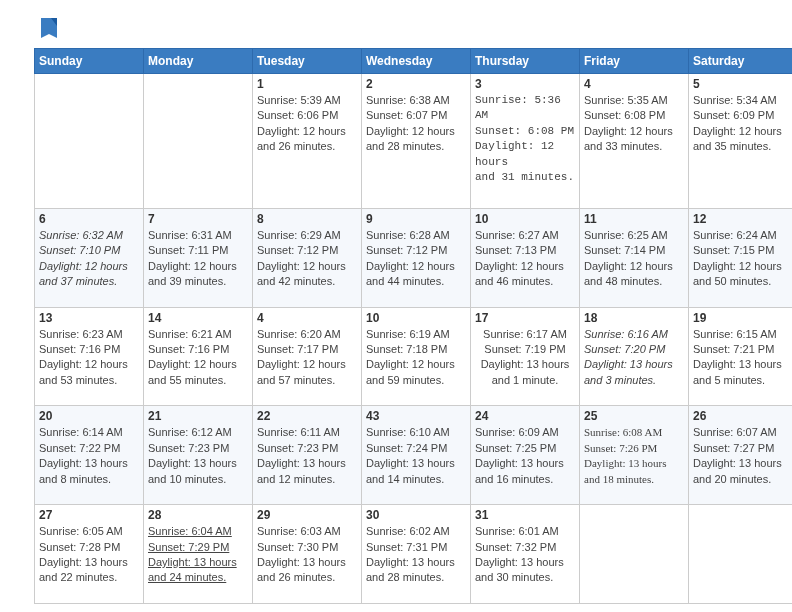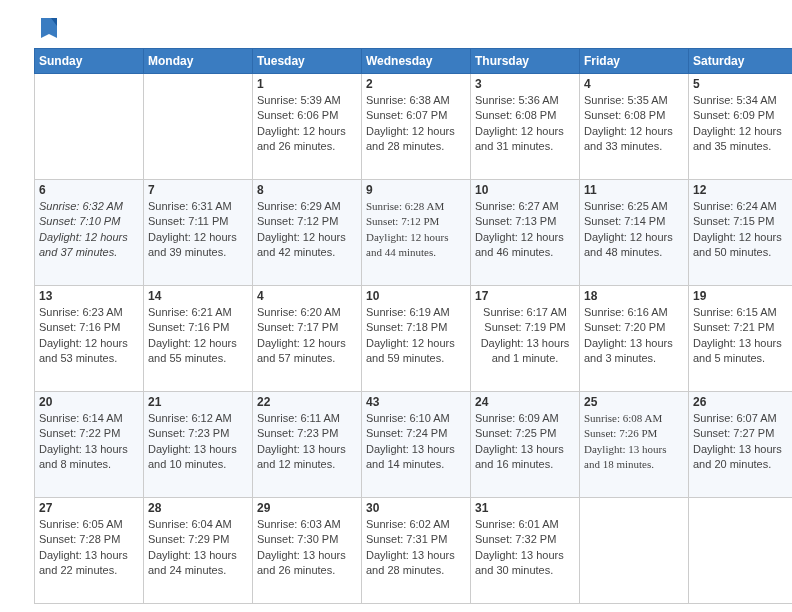--- a/index.html
+++ b/index.html
@@ -152,21 +152,21 @@
           </td>
           <td>
             <span class="day-number">2</span>
             <div class="day-info" style="white-space: pre-line;">Sunrise: 6:38 AM
 Sunset: 6:07 PM
 Daylight: 12 hours
 and 28 minutes.</div>
           </td>
           <td>
             <span class="day-number">3</span>
-            <div class="day-info" style="white-space: pre-line;">Sunrise: 5:36 AM
+            <div class="day-info" style="white-space: pre-line; font-family: Liberation Mono, monospace;">Sunrise: 5:36 AM
 Sunset: 6:08 PM
 Daylight: 12 hours
 and 31 minutes.</div>
           </td>
           <td>
             <span class="day-number">4</span>
             <div class="day-info" style="white-space: pre-line;">Sunrise: 5:35 AM
 Sunset: 6:08 PM
 Daylight: 12 hours
 and 33 minutes.</div>
@@ -196,21 +196,21 @@
           </td>
           <td>
             <span class="day-number">8</span>
             <div class="day-info" style="white-space: pre-line;">Sunrise: 6:29 AM
 Sunset: 7:12 PM
 Daylight: 12 hours
 and 42 minutes.</div>
           </td>
           <td>
             <span class="day-number">9</span>
-            <div class="day-info" style="white-space: pre-line; font-family: Liberation Serif, serif;">Sunrise: 6:28 AM
+            <div class="day-info" style="white-space: pre-line;">Sunrise: 6:28 AM
 Sunset: 7:12 PM
 Daylight: 12 hours
 and 44 minutes.</div>
           </td>
           <td>
             <span class="day-number">10</span>
             <div class="day-info" style="white-space: pre-line;">Sunrise: 6:27 AM
 Sunset: 7:13 PM
 Daylight: 12 hours
 and 46 minutes.</div>
@@ -261,21 +261,21 @@
           </td>
           <td>
             <span class="day-number">17</span>
             <div class="day-info" style="white-space: pre-line; text-align: center;">Sunrise: 6:17 AM
 Sunset: 7:19 PM
 Daylight: 13 hours
 and 1 minute.</div>
           </td>
           <td>
             <span class="day-number">18</span>
-            <div class="day-info" style="white-space: pre-line;">Sunrise: 6:16 AM
+            <div class="day-info" style="white-space: pre-line; font-style: italic;">Sunrise: 6:16 AM
 Sunset: 7:20 PM
 Daylight: 13 hours
 and 3 minutes.</div>
           </td>
           <td>
             <span class="day-number">19</span>
             <div class="day-info" style="white-space: pre-line;">Sunrise: 6:15 AM
 Sunset: 7:21 PM
 Daylight: 13 hours
 and 5 minutes.</div>
@@ -335,21 +335,21 @@
         <tr>
           <td>
             <span class="day-number">27</span>
             <div class="day-info" style="white-space: pre-line;">Sunrise: 6:05 AM
 Sunset: 7:28 PM
 Daylight: 13 hours
 and 22 minutes.</div>
           </td>
           <td>
             <span class="day-number">28</span>
-            <div class="day-info" style="white-space: pre-line;">Sunrise: 6:04 AM
+            <div class="day-info" style="white-space: pre-line; text-decoration: underline;">Sunrise: 6:04 AM
 Sunset: 7:29 PM
 Daylight: 13 hours
 and 24 minutes.</div>
           </td>
           <td>
             <span class="day-number">29</span>
             <div class="day-info" style="white-space: pre-line;">Sunrise: 6:03 AM
 Sunset: 7:30 PM
 Daylight: 13 hours
 and 26 minutes.</div>

